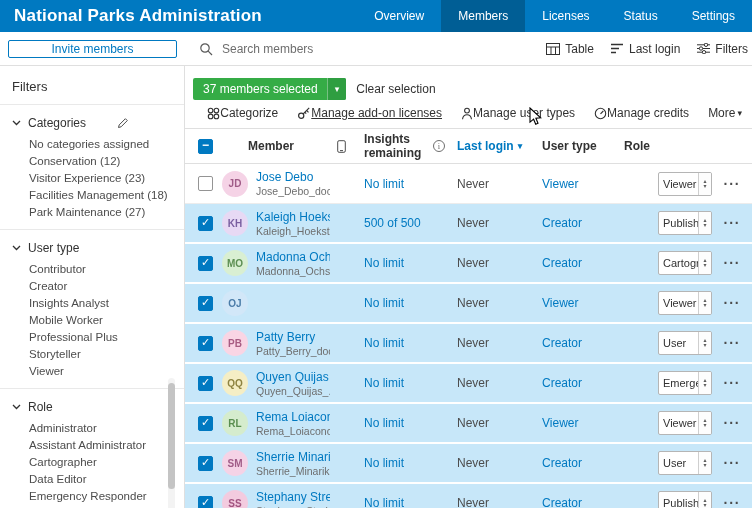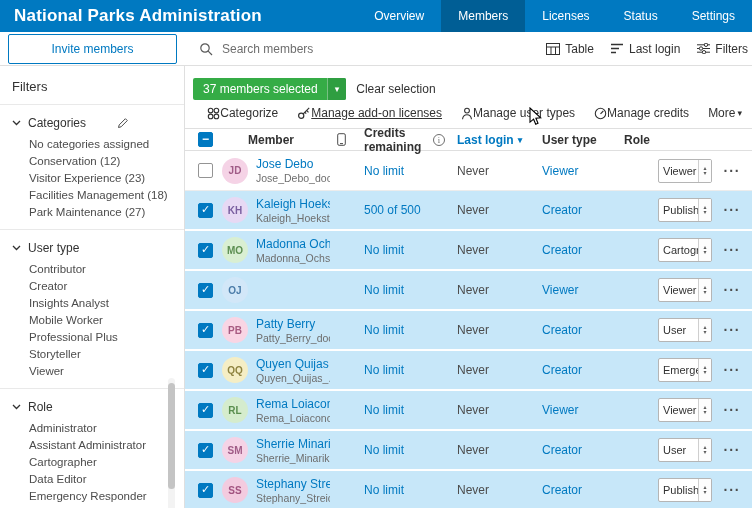--- a/index.html
+++ b/index.html
@@ -13,21 +13,21 @@
 .app{width:752px;height:508px;display:flex;flex-direction:column;}
 
 .topbar{flex:0 0 32px;background:var(--header-bar);display:flex;color:#fff;}
 .app-title{display:flex;align-items:center;padding:0 14px;font-size:17px;font-weight:700;letter-spacing:.2px;}
 .tabs{margin-left:auto;display:flex;}
 .tab{display:flex;align-items:center;padding:0 17px;font-size:12px;cursor:pointer;}
 .tab.active{background:var(--active-tab);}
 
 .toolbar{flex:0 0 34px;border-bottom:1px solid var(--border);display:flex;align-items:center;background:#fff;}
 .invite-wrap{flex:0 0 185px;display:flex;justify-content:center;}
-.invite-btn{width:169px;height:30px;border:1px solid var(--accent);background:#fff;color:var(--accent);font-size:12px;border-radius:2px;font-family:inherit;cursor:pointer;}
+.invite-btn{width:169px;height:18px;border:1px solid var(--accent);background:#fff;color:var(--accent);font-size:12px;border-radius:2px;font-family:inherit;cursor:pointer;}
 .searchbox{flex:1;display:flex;align-items:center;gap:9px;padding-left:14px;min-width:0;}
 .searchbox input{border:none;outline:none;flex:1;font-size:12px;font-family:inherit;color:var(--text-dark);background:transparent;}
 .searchbox input::placeholder{color:#6e6e6e;opacity:1;}
 .view-controls{display:flex;align-items:center;gap:17px;padding-right:4px;}
 .view-item{display:flex;align-items:center;gap:5px;font-size:12px;cursor:pointer;white-space:nowrap;}
 
 .body{flex:1;display:flex;min-height:0;}
 .sidebar{flex:0 0 185px;border-right:1px solid var(--border);position:relative;padding-top:8px;overflow:hidden;background:#fff;}
 .filters-title{font-size:13px;padding:5px 12px 10px;color:var(--text-dark);}
 .side-divider{border-top:1px solid #e9e9e9;}
@@ -41,21 +41,21 @@
 .main{flex:1;display:flex;flex-direction:column;min-width:0;background:#fff;}
 .selection-bar{display:flex;align-items:center;gap:10px;padding:12px 8px 0;}
 .btn-green{height:22px;background:var(--green);color:#fff;border:none;display:flex;align-items:center;font-size:12px;font-family:inherit;cursor:pointer;border-radius:2px;padding:0 0 0 10px;overflow:hidden;}
 .btn-green-caret{display:flex;align-items:center;align-self:stretch;padding:0 7px;margin-left:9px;border-left:1px solid rgba(255,255,255,.35);background:var(--green-dark);font-size:9px;}
 .clear-link{font-size:12px;color:var(--text-dark);cursor:pointer;}
 .actions-bar{display:flex;justify-content:flex-end;align-items:center;gap:19px;padding:6px 10px 8px;}
 .action{display:flex;align-items:center;gap:0;font-size:12px;cursor:pointer;white-space:nowrap;}
 .action.hovered .action-label{text-decoration:underline;}
 .more-caret{font-size:9px;margin-left:2px;}
 
-.thead{display:flex;align-items:center;height:23px;border-top:1px solid var(--border);border-bottom:1px solid var(--border);font-size:12px;font-weight:700;background:#fff;}
+.thead{display:flex;align-items:center;height:36px;border-top:1px solid var(--border);border-bottom:1px solid var(--border);font-size:12px;font-weight:700;background:#fff;}
 .row{display:flex;align-items:center;height:40px;background:#fff;border-bottom:1px solid #ececec;}
 .row.selected{background:var(--selected-row);border-bottom:2px solid #fff;}
 .col{display:flex;align-items:center;min-width:0;}
 .col-check{flex:0 0 30px;padding-left:13px;}
 .col-member{flex:0 0 115px;}
 .col-phone{flex:0 0 22px;justify-content:center;}
 .col-credits{flex:0 0 93px;padding-left:12px;}
 .col-lastlogin{flex:0 0 85px;padding-left:12px;}
 .col-usertype{flex:0 0 82px;padding-left:12px;}
 .col-role{flex:0 0 100px;padding-left:12px;}
@@ -277,21 +277,21 @@
             <div class="checkbox indeterminate"></div>
           </div>
           <div class="col col-member">Member</div>
           <div class="col col-phone">
             <svg class="ic" width="9" height="13" viewBox="0 0 9 13">
                 <rect x=".7" y=".7" width="7.6" height="11.6" rx="1.4" fill="none" stroke="#4c4c4c"></rect>
                 <path d="M3 10.6h3" stroke="#4c4c4c"></path>
               </svg>
           </div>
           <div class="col col-credits">
-            <span>Credits remaining</span>
+            <span>Insights remaining</span>
             <span class="info-icon"></span>
           </div>
           <div class="col col-lastlogin">
             <span class="th-sorted">
               <span>Last login</span>
               <span class="sort-caret">▾</span>
             </span>
           </div>
           <div class="col col-usertype">User type</div>
           <div class="col col-role">Role</div>

